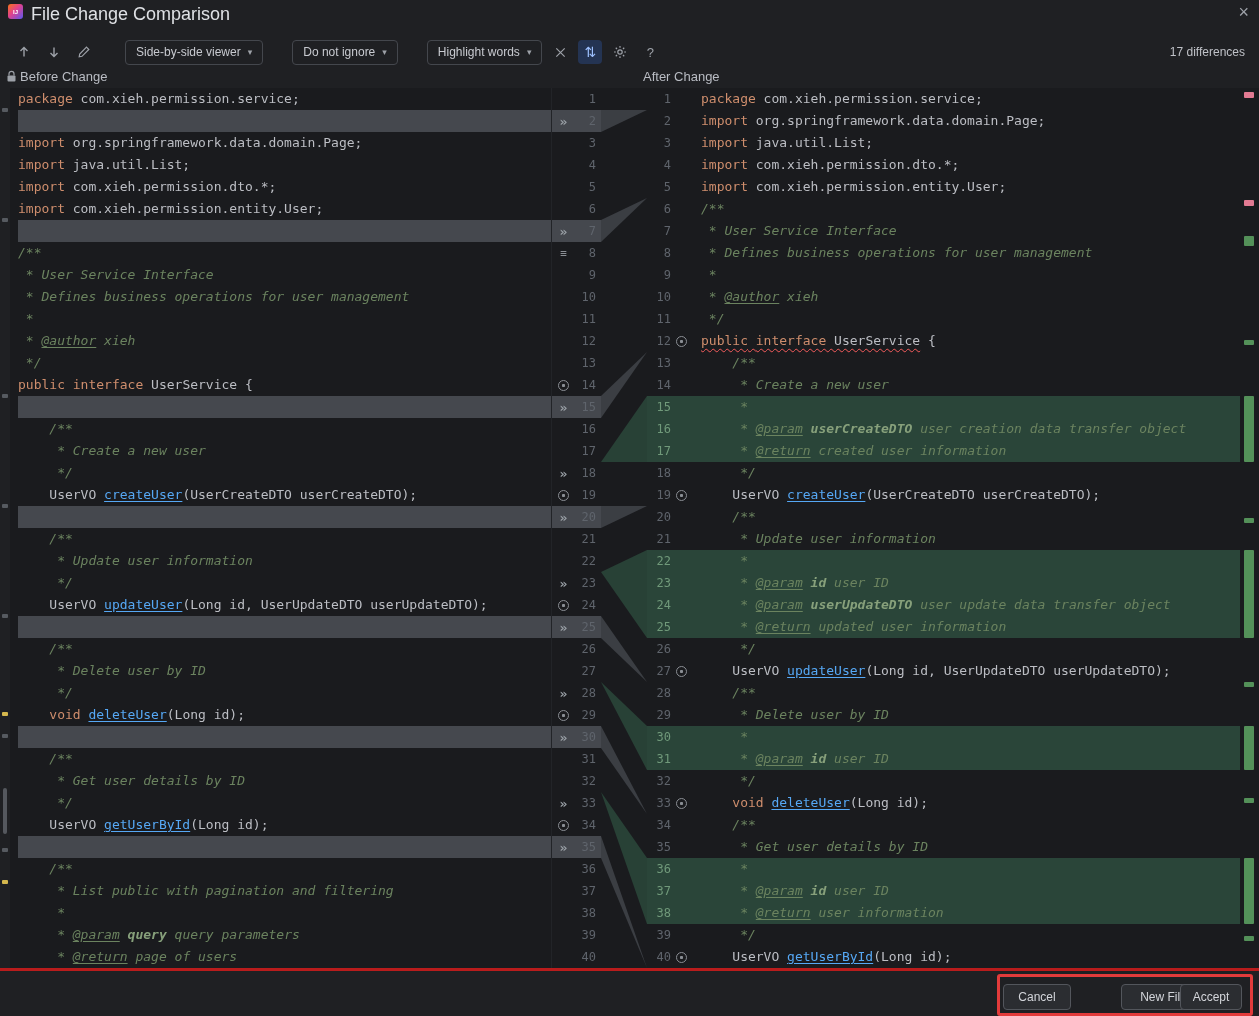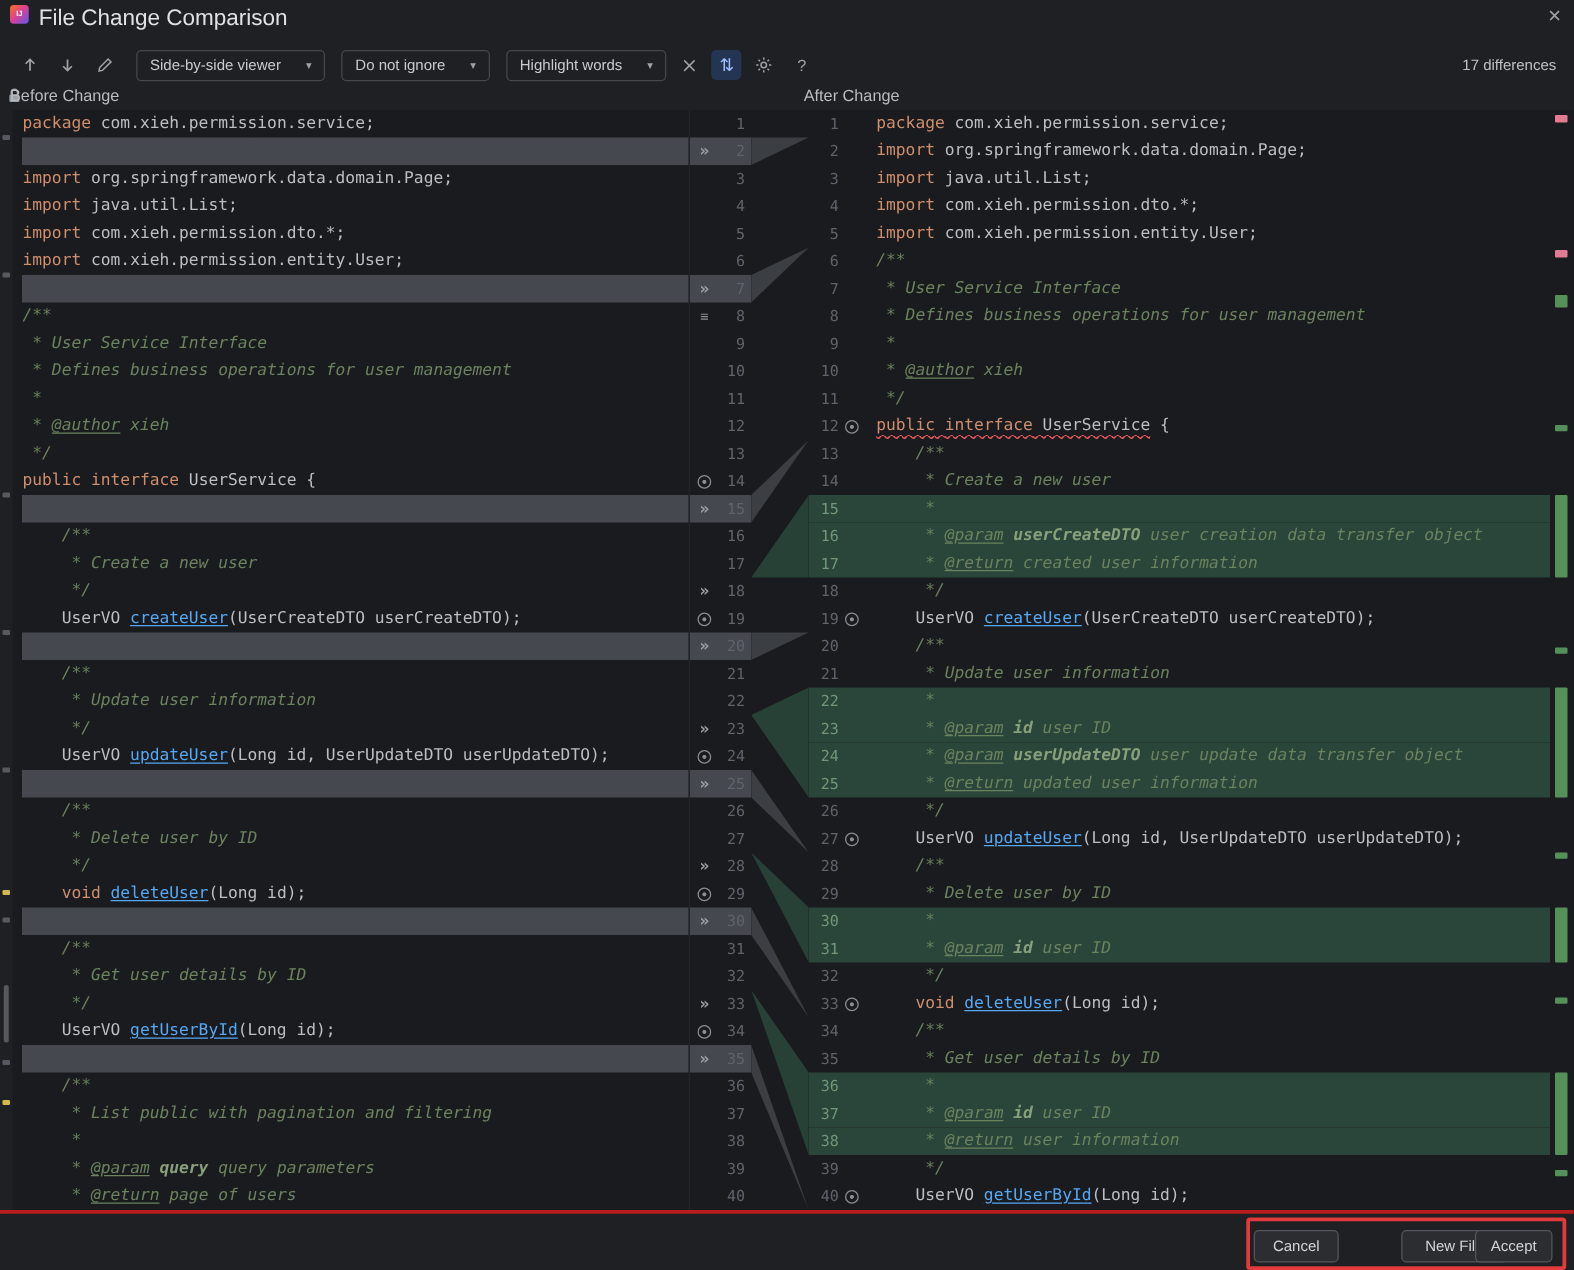--- a/index.html
+++ b/index.html
@@ -13,29 +13,29 @@
   .app-icon span{font-size:6px;font-weight:bold;color:#fff}
   .title{position:absolute;left:31px;top:4px;font-size:18px;color:#dfe1e5}
   .close{position:absolute;right:10px;top:1px;font-size:18px;color:#9da1a8;cursor:pointer;line-height:22px}
 
   
   .toolbar{position:absolute;top:37px;left:0;right:0;height:30px;display:flex;align-items:center;padding-left:12px;gap:6px}
   .tbtn{appearance:none;background:transparent;border:none;width:24px;height:24px;display:flex;align-items:center;
     justify-content:center;color:var(--icon);border-radius:4px;padding:0;font-size:13px;cursor:pointer}
   .tbtn.active{background:rgba(53,116,240,.24);color:#9ec1ff}
   .tbtn .txt{font-size:14px}
-  .dd{display:flex;align-items:center;gap:20px;height:25px;padding:0 10px;border:1px solid #44474d;border-radius:4px;
-    color:#c8cad0;font-size:12px;margin-left:7px;cursor:pointer}
+  .dd{display:flex;align-items:center;gap:7px;height:25px;padding:0 10px;border:1px solid #44474d;border-radius:4px;
+    color:#c8cad0;font-size:12px;margin-left:23px;cursor:pointer}
   .dd .chev{font-size:9px;color:#9da1a8}
   .diffcount{margin-left:auto;margin-right:14px;font-size:12px;color:#bfc1c7}
 
   
   .headers{position:absolute;top:66px;left:0;right:0;height:22px;font-size:13px;color:#b9bcc3}
   .lock{position:absolute;left:6px;top:4px;line-height:0}
-  .hleft{position:absolute;left:8px;top:3px}
+  .hleft{position:absolute;left:20px;top:3px}
   .hright{position:absolute;left:643px;top:3px}
 
   
   .diff{position:absolute;top:88px;left:0;width:1259px;height:880px;background:var(--editor)}
   .stripe{position:absolute;top:0;height:880px}
   .stripe-left{left:0;width:10px;background:var(--chrome)}
   .stripe-right{left:1240px;width:19px;background:var(--editor)}
   .mark{position:absolute;border-radius:1px}
   .stripe-left .mark{left:2px;width:6px}
   .stripe-right .mark{left:4px;width:10px}

